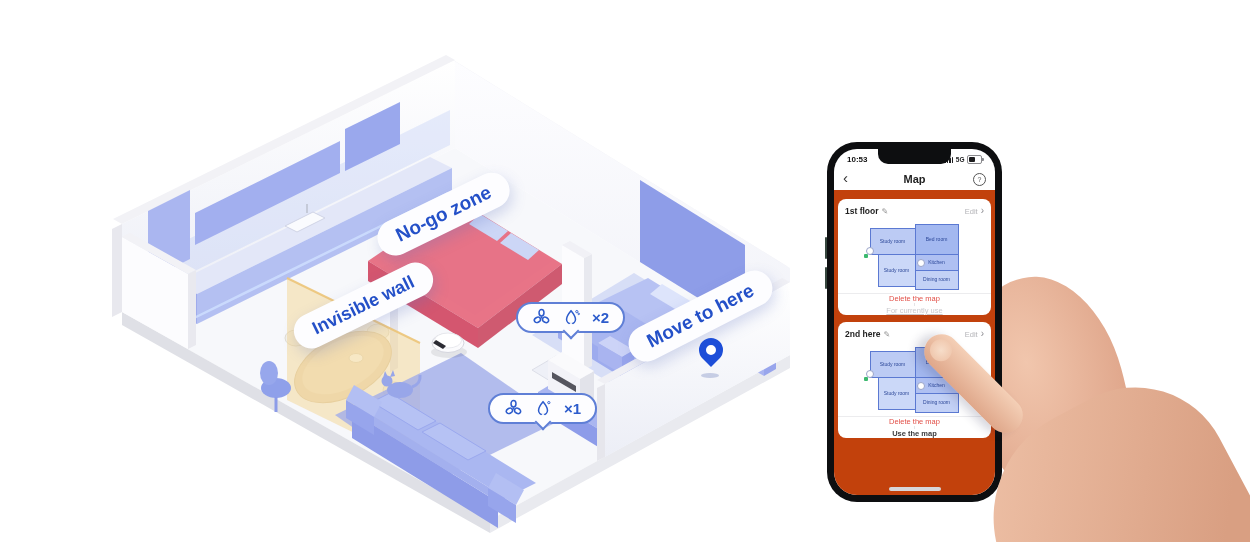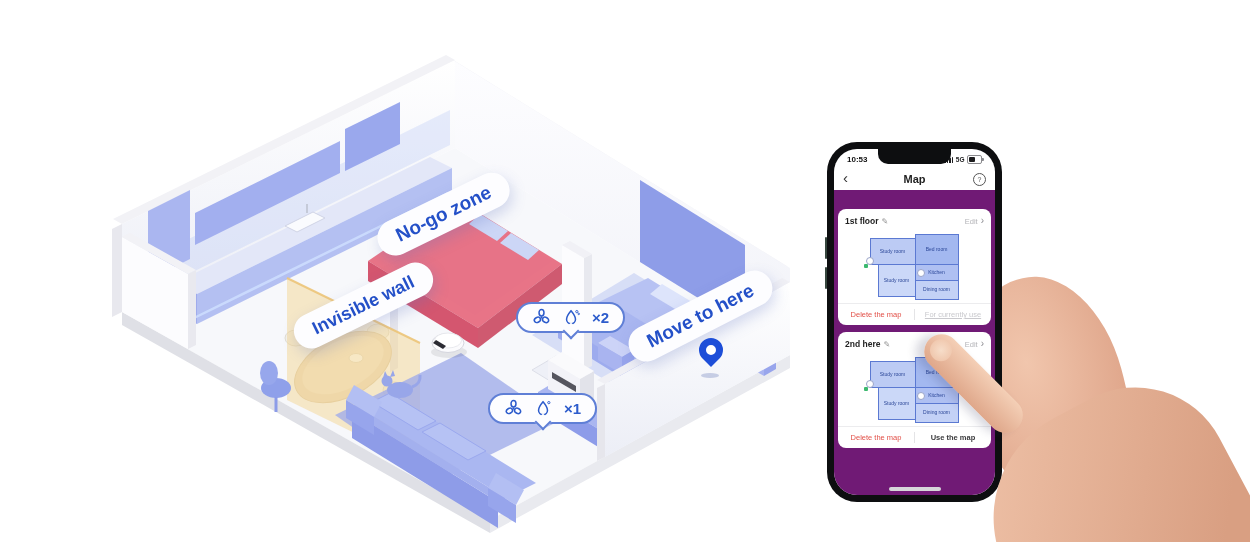--- a/index.html
+++ b/index.html
@@ -53,38 +53,38 @@
   .batt{position:relative;width:13px;height:6.5px;border:1px solid #8a8a8e;border-radius:2px;}
   .batt i{position:absolute;left:1px;top:1px;bottom:1px;width:6px;background:#1c1c1e;border-radius:1px;}
   .batt::after{content:"";position:absolute;right:-2.5px;top:1.5px;width:1.5px;height:3px;
        background:#8a8a8e;border-radius:0 1px 1px 0;}
   .navbar{position:absolute;left:0;right:0;top:19px;height:22px;display:flex;
        align-items:center;justify-content:center;}
   .back{position:absolute;left:9px;top:0px;font-size:15px;color:#333;line-height:20px;cursor:default;}
   .navtitle{font-size:11px;font-weight:700;color:#222;}
   .help{position:absolute;right:9px;top:5px;width:11px;height:11px;border:1px solid #555;
        border-radius:50%;font-size:7px;color:#555;display:flex;align-items:center;justify-content:center;}
-  .phonebody{position:absolute;left:0;right:0;top:41px;bottom:0;background:#701a75;
-       padding:19px 4px;box-sizing:border-box;}
+  .phonebody{position:absolute;left:0;right:0;top:41px;bottom:0;background:#c2410c;
+       padding:9px 4px;box-sizing:border-box;}
   .card{background:#fff;border-radius:8px;padding:4px 7px 0;margin-bottom:7px;box-sizing:border-box;}
   .cardhead{display:flex;align-items:center;height:16px;}
   .floor-title{font-size:8.5px;font-weight:700;color:#222;}
   .pencil{font-size:8px;color:#999;margin-left:3px;}
   .spacer{flex:1;}
   .editlbl{font-size:7.5px;color:#b4b4b8;}
   .chev{font-size:10px;color:#8e8e93;margin-left:3px;line-height:10px;}
   .maparea{height:74px;display:flex;align-items:center;justify-content:center;}
   .map{position:relative;width:102px;height:71px;}
   .room{position:absolute;border:1px solid #5b79d2;box-sizing:border-box;
        font-size:5px;color:#2c4798;display:flex;align-items:center;justify-content:center;
        text-align:center;line-height:1;}
   .rmark{position:absolute;width:6px;height:6px;background:#fff;border:1px solid #9aa4c8;
        border-radius:50%;z-index:2;}
   .gmark{position:absolute;width:4px;height:4px;background:#3cb96f;border-radius:1px;z-index:2;}
-  .cardfoot{display:flex;border-top:1px solid #ececee;height:21px;margin:0 -7px;align-items:center;}
+  .cardfoot{display:flex;border-top:1px solid #ececee;height:21px;margin:0 -7px;align-items:center;flex-direction:column;}
   .footbtn{flex:1;text-align:center;font-size:7.5px;}
   .footdiv{width:1px;height:11px;background:#e4e4e6;}
   .del{color:#e25048;}
   .dim{color:#c9c9cd;text-decoration:underline;}
   .dark{color:#3a3a3c;font-weight:600;}
   .homebar{position:absolute;left:50%;bottom:4px;width:52px;height:4px;border-radius:2px;
        background:#d6d6da;transform:translateX(-50%);}
 </style>
 </head>
 <body>

